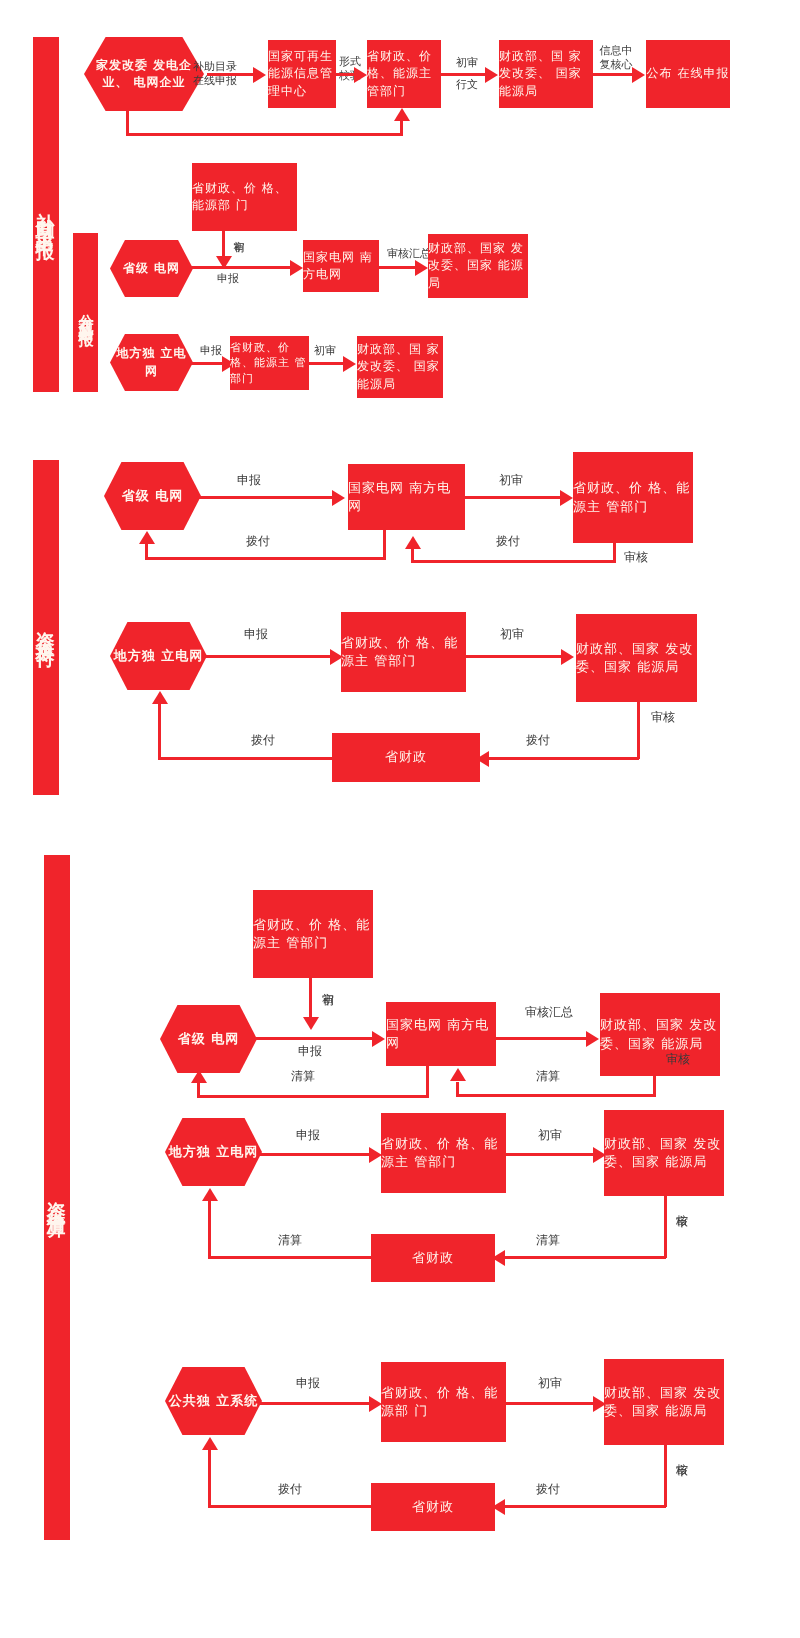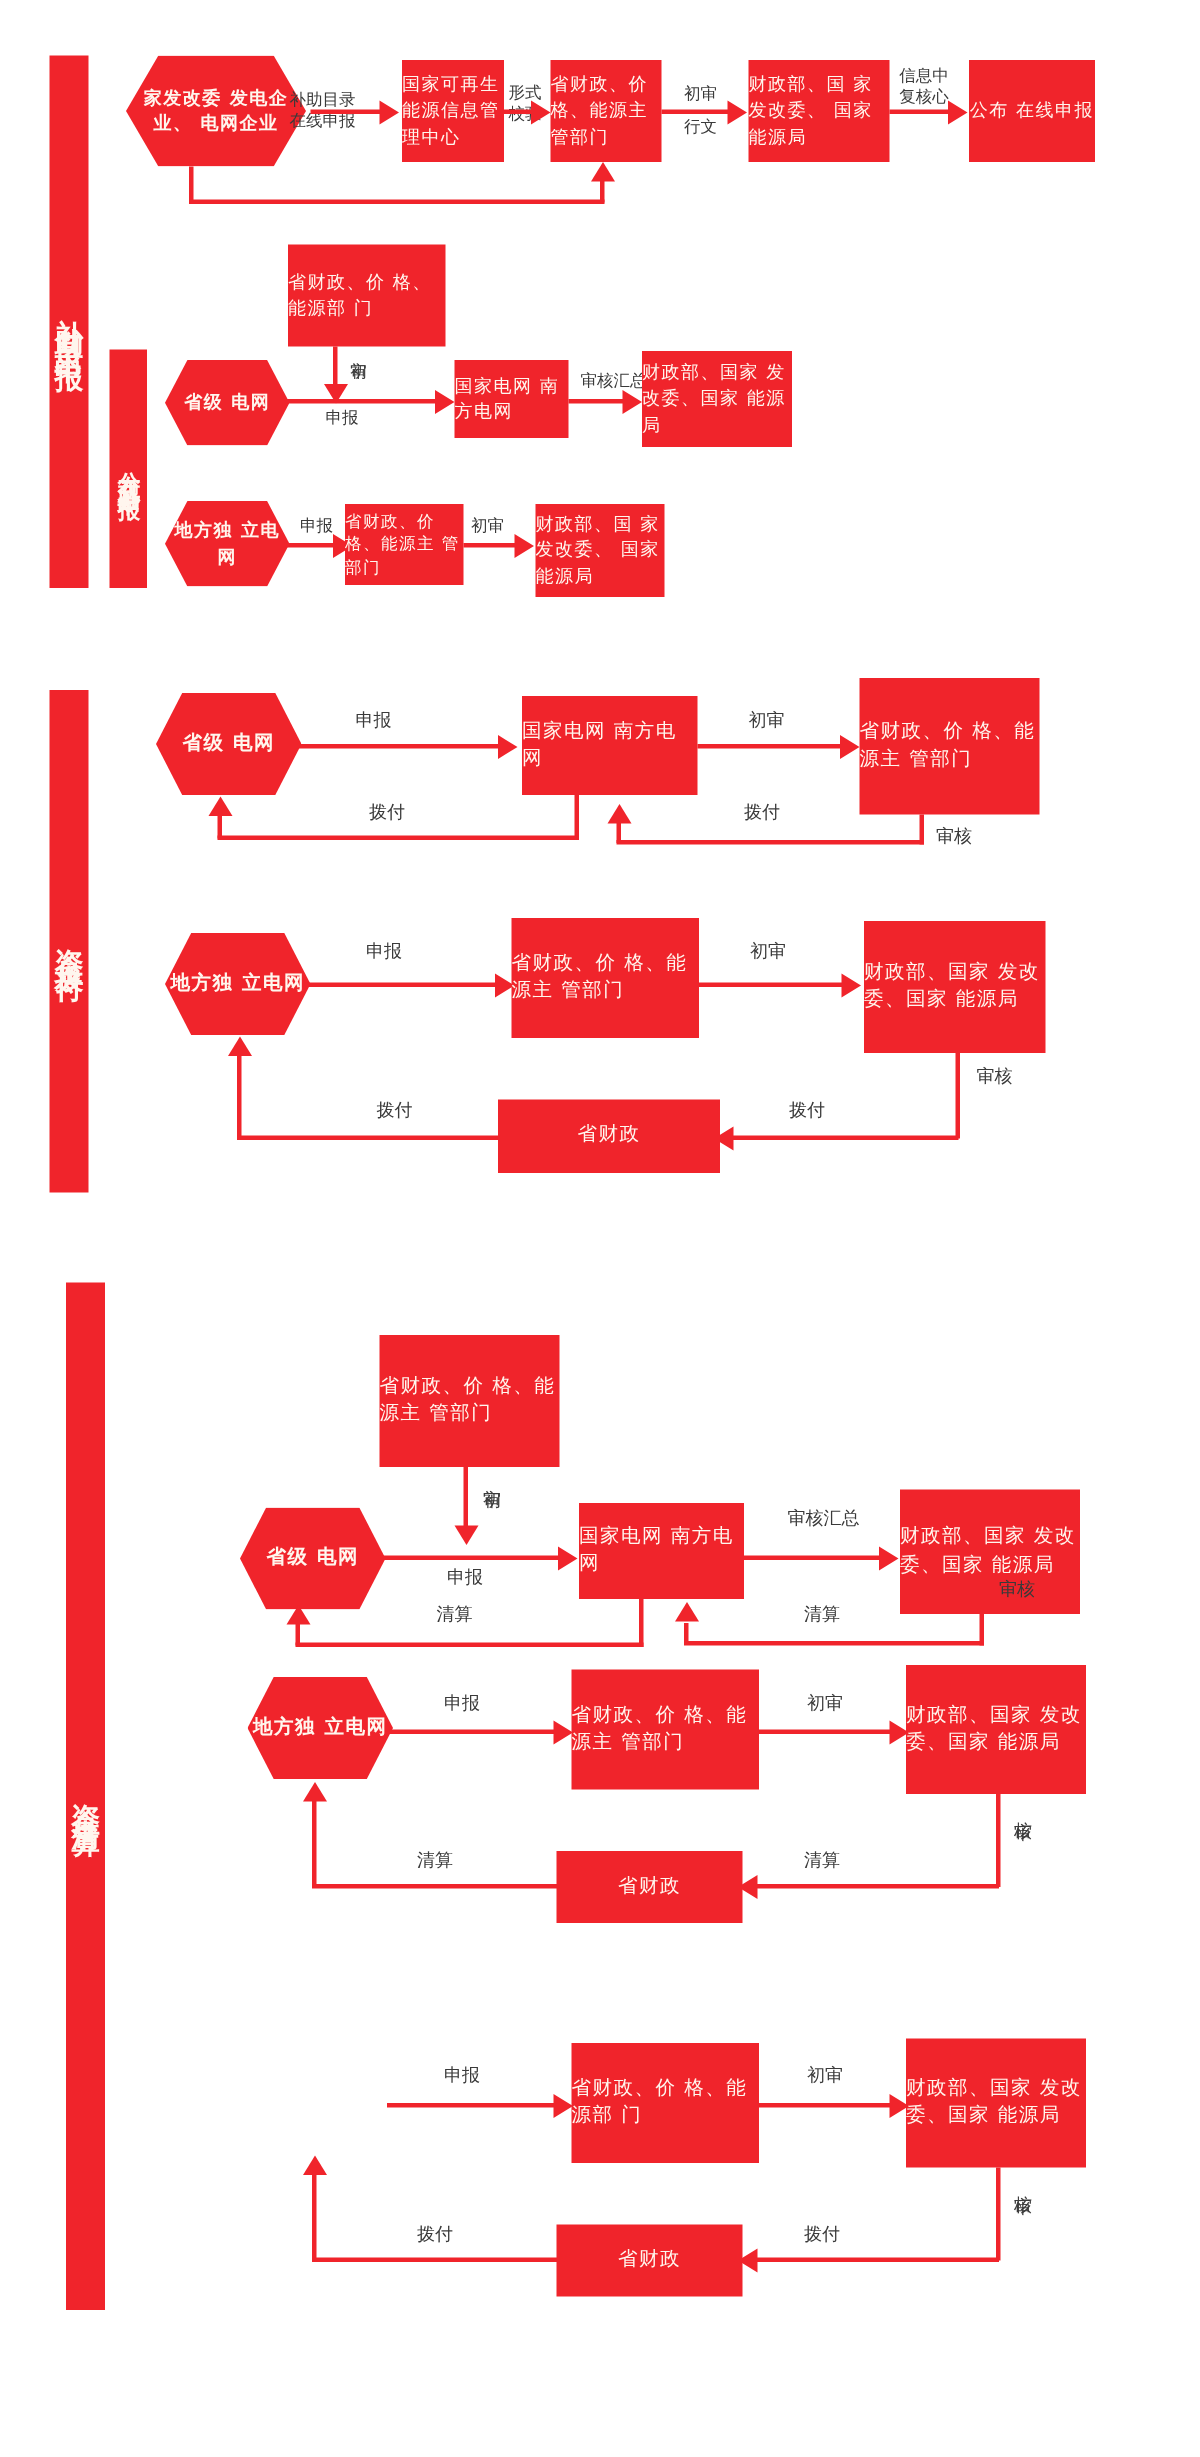--- a/index.html
+++ b/index.html
@@ -261,20 +261,22 @@
 
   <div class="lbl" style="left:530px;top:1233px;width:36px;font-size:12px;">清算</div>
 
   <div class="node" style="left:371px;top:1234px;width:124px;height:48px;font-size:13px;">省财政</div>
 
   <div class="lbl" style="left:272px;top:1233px;width:36px;font-size:12px;">清算</div>
   <div class="ln h" style="left:208px;top:1256px;width:165px;"></div>
   <div class="ln v" style="left:208px;top:1200px;height:58px;"></div>
   <div class="ar u" style="left:201.5px;top:1188px;"></div>
 
+  <div class="hex" style="left:165px;top:1367px;width:97px;height:68px;font-size:13px;">公共独
+立系统</div>
 
   <div class="lbl" style="left:290px;top:1376px;width:36px;font-size:12px;">申报</div>
   <div class="ln h" style="left:258px;top:1402px;width:114px;"></div>
   <div class="ar r" style="left:369px;top:1395.5px;"></div>
 
   <div class="node" style="left:381px;top:1362px;width:125px;height:80px;font-size:13px;">省财政、价
 格、能源部
 门</div>
 
   <div class="lbl" style="left:532px;top:1376px;width:36px;font-size:12px;">初审</div>

